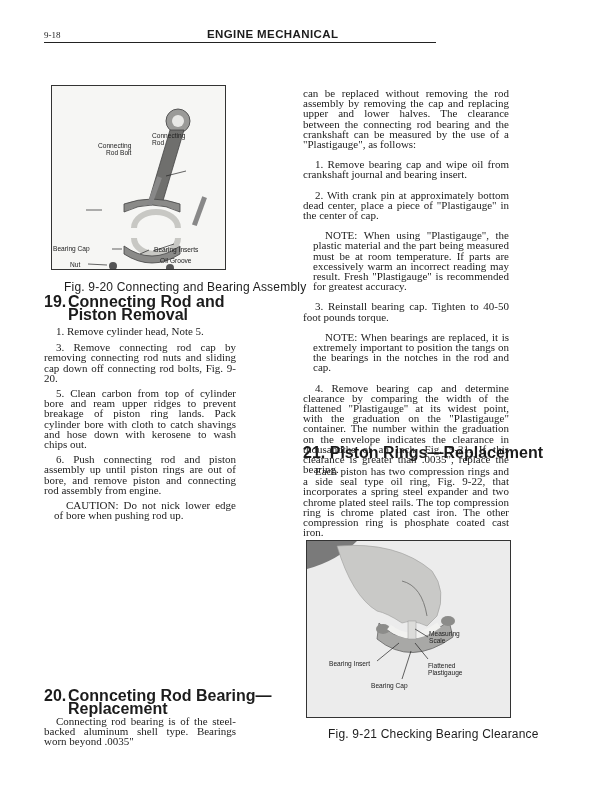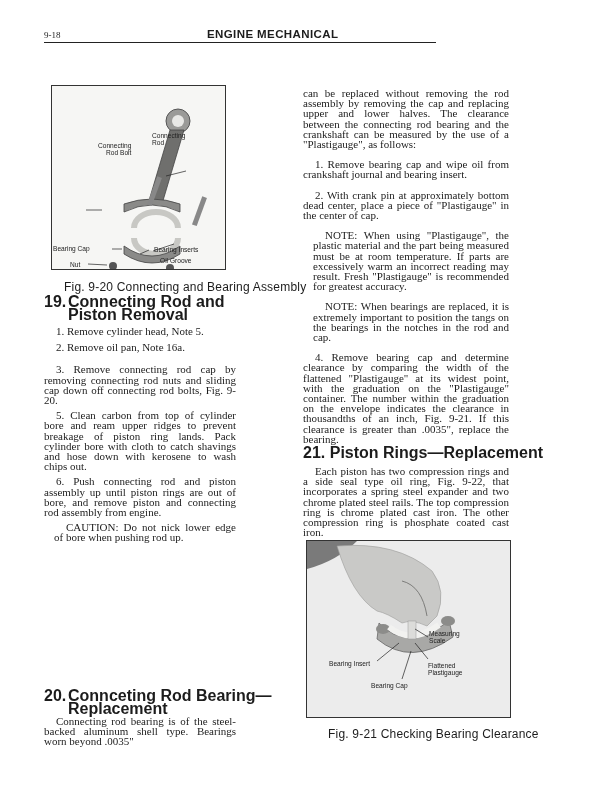--- a/index.html
+++ b/index.html
@@ -70,40 +70,40 @@
 </div>
 <div class="fig-caption sans" style="left:64px; top:280px;">Fig. 9-20  Connecting and Bearing Assembly</div>
 
 <div class="sec-head sans" style="left:44px; top:296px;">
   <span class="num">19.</span><span>Connecting Rod and</span><br>
   <span class="num"></span><span>Piston Removal</span>
 </div>
 
 <div class="col col-left serif" style="top:326px;">
   <p class="indent" style="margin:0 0 6px 0;">1. Remove cylinder head, Note 5.</p>
-  <p class="indent" style="margin:0 0 12px 0;">2. Remove oil pan, Note 16a.</p>
   <p class="indent" style="margin:0 0 5px 0;">3. Remove connecting rod cap by removing connecting rod nuts and sliding cap down off connecting rod bolts, Fig. 9-20.</p>
   <p class="indent" style="margin:0 0 5px 0;">5. Clean carbon from top of cylinder bore and ream upper ridges to prevent breakage of piston ring lands. Pack cylinder bore with cloth to catch shavings and hose down with kerosene to wash chips out.</p>
   <p class="indent" style="margin:0 0 5px 0;">6. Push connecting rod and piston assembly up until piston rings are out of bore, and remove piston and connecting rod assembly from engine.</p>
   <p class="indent note" style="margin:0 0 12px 0;">CAUTION: Do not nick lower edge of bore when pushing rod up.</p>
 </div>
 
 <div class="sec-head sans" style="left:44px; top:690px;">
   <span class="num">20.</span><span>Connceting Rod Bearing—</span><br>
   <span class="num"></span><span>Replacement</span>
 </div>
 <div class="col col-left serif" style="top:716px;">
   <p class="indent" style="margin:0;">Connecting rod bearing is of the steel-backed aluminum shell type. Bearings worn beyond .0035"</p>
 </div>
 
 <div class="col col-right serif" style="top:88px;">
   <p style="margin:0 0 10px 0;">can be replaced without removing the rod assembly by removing the cap and replacing upper and lower halves. The clearance between the connecting rod bearing and the crankshaft can be measured by the use of a "Plastigauge", as follows:</p>
   <p class="indent" style="margin:0 0 10px 0;">1. Remove bearing cap and wipe oil from crankshaft journal and bearing insert.</p>
   <p class="indent" style="margin:0 0 10px 0;">2. With crank pin at approximately bottom dead center, place a piece of "Plastigauge" in the center of cap.</p>
   <p class="indent note" style="margin:0 0 10px 0;">NOTE: When using "Plastigauge", the plastic material and the part being measured must be at room temperature. If parts are excessively warm an incorrect reading may result. Fresh "Plastigauge" is recommended for greatest accuracy.</p>
+  <p class="indent" style="margin:0 0 10px 0;">3. Reinstall bearing cap. Tighten to 40-50 foot pounds torque.</p>
   <p class="indent note" style="margin:0 0 10px 0;">NOTE: When bearings are replaced, it is extremely important to position the tangs on the bearings in the notches in the rod and cap.</p>
   <p class="indent" style="margin:0;">4. Remove bearing cap and determine clearance by comparing the width of the flattened "Plastigauge" at its widest point, with the graduation on the "Plastigauge" container. The number within the graduation on the envelope indicates the clearance in thousandths of an inch, Fig. 9-21. If this clearance is greater than .0035", replace the bearing.</p>
 </div>
 
 <div class="sec-head sans" style="left:303px; top:447px; font-size:16px;">
   <span>21.</span> <span>Piston Rings—Replacement</span>
 </div>
 <div class="col col-right serif" style="top:466px;">
   <p class="indent" style="margin:0;">Each piston has two compression rings and a side seal type oil ring, Fig. 9-22, that incorporates a spring steel expander and two chrome plated steel rails. The top compression ring is chrome plated cast iron. The other compression ring is phosphate coated cast iron.</p>
 </div>

